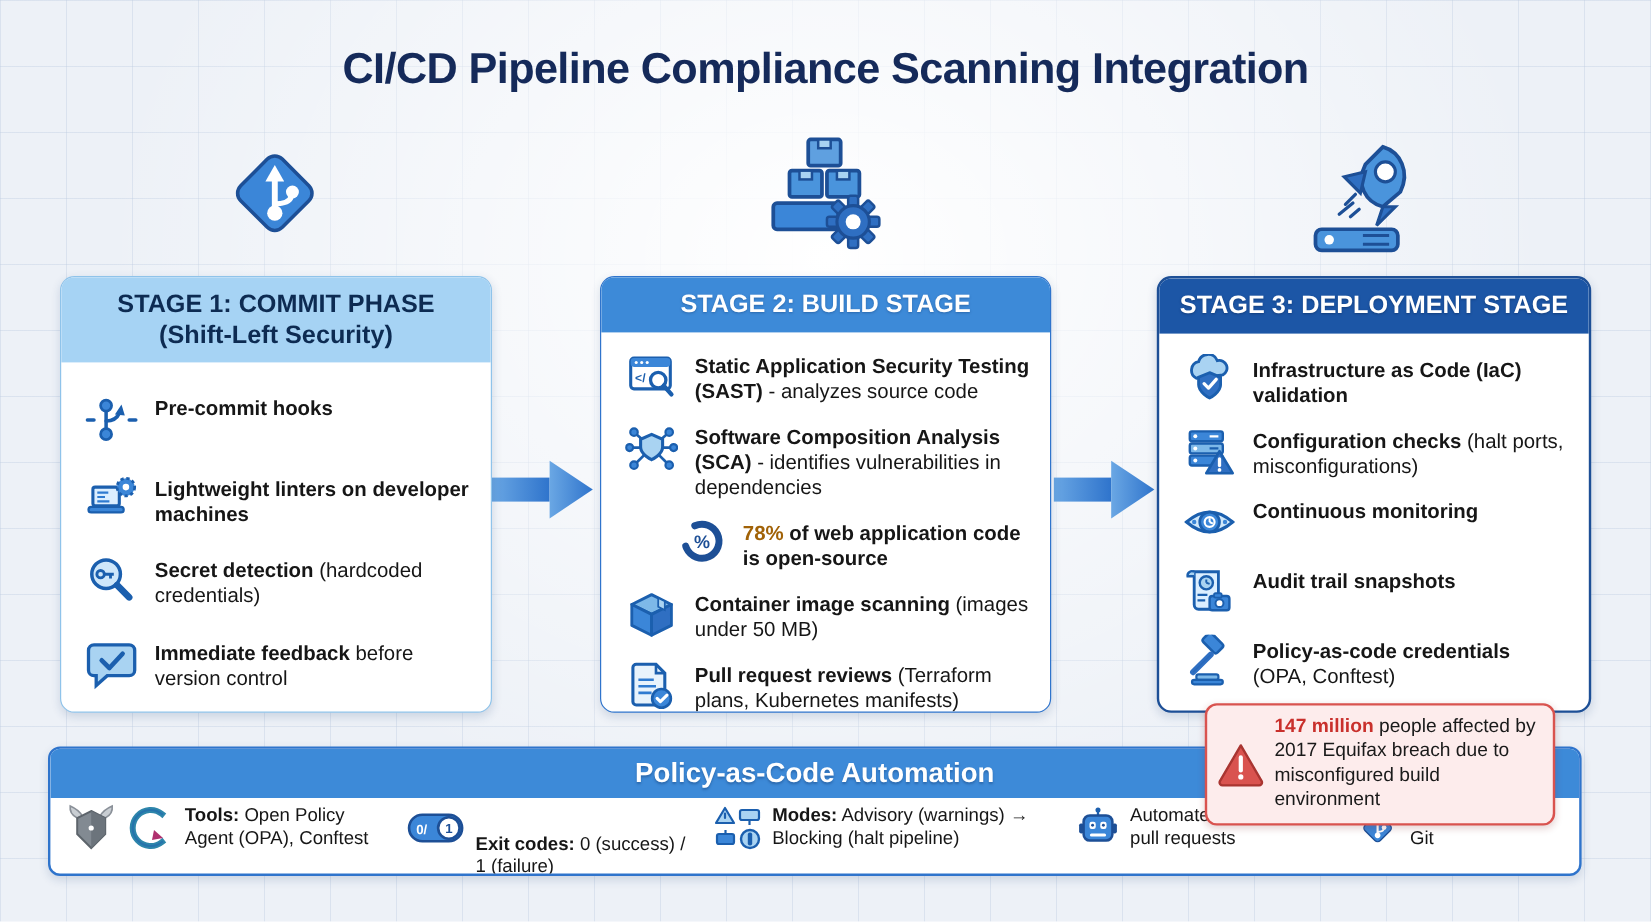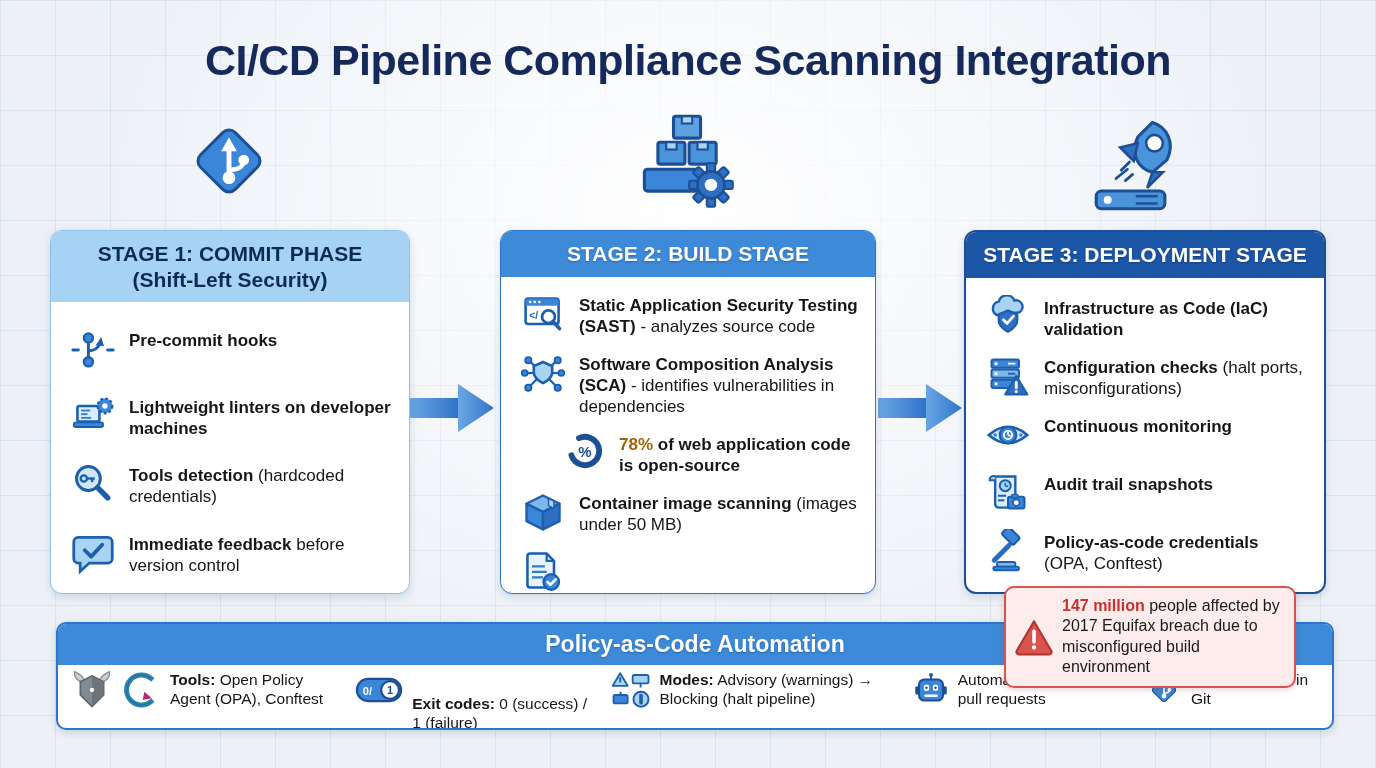--- a/index.html
+++ b/index.html
@@ -13,21 +13,21 @@
     position:relative; width:1376px; height:768px;
     background-color:#edf1f7;
     background-image:
       radial-gradient(ellipse at 50% 28%, #ffffff 0%, rgba(255,255,255,0) 62%),
       linear-gradient(rgba(187,203,224,.38) 1px, transparent 1px),
       linear-gradient(90deg, rgba(187,203,224,.38) 1px, transparent 1px);
     background-size:auto, 55px 55px, 55px 55px;
   }
   .title {
     position:absolute; top:36px; left:0; width:100%;
-    text-align:center; font-size:43px; font-weight:800;
+    text-align:center; font-size:36px; font-weight:800;
     color:#152a5a; letter-spacing:-.5px;
   }
   .top-icon { position:absolute; }
   .card {
     position:absolute; top:230px; height:364px; background:#fff;
     border-radius:12px; overflow:hidden;
     box-shadow:0 3px 8px rgba(25,60,120,.16);
   }
   .card-1 { left:50px;  width:360px; border:1.5px solid #8fc3ea; }
   .card-2 { left:500px; width:376px; border:1.5px solid #2f74cc; }
@@ -57,21 +57,21 @@
     position:absolute; left:1004px; top:586px; width:292px; z-index:5;
     background:#fdecec; border:2px solid #d9534f; border-radius:10px;
     padding:8px 10px 8px 8px; display:flex; align-items:center; gap:8px;
     box-shadow:0 2px 6px rgba(120,30,30,.18);
   }
   .warning-text { font-size:16px; line-height:1.28; color:#1a1a1a; }
   .hl-red { color:#c9302c; font-weight:800; }
   .warn-icon { flex:none; width:40px; height:40px; }
   .warn-icon svg { width:100%; height:100%; }
   .bottom-bar {
-    position:absolute; left:56px; top:622px; width:1278px; height:108px;
+    position:absolute; left:40px; top:622px; width:1278px; height:108px;
     background:#fff; border:2px solid #2f74cc; border-radius:10px; overflow:hidden;
     box-shadow:0 3px 8px rgba(25,60,120,.16);
   }
   .bottom-header {
     background:#3d8ad8; color:#fff; font-weight:800; font-size:23px;
     text-align:center; padding:7px 0; text-shadow:0 1px 2px rgba(10,40,90,.35);
   }
   .bottom-body {
     display:flex; align-items:center; justify-content:space-between;
     padding:8px 16px 8px 14px; height:50px;
@@ -201,21 +201,21 @@
       <div class="item">
         <span class="item-icon">
           <svg viewBox="0 0 48 48">
               <circle cx="19" cy="18" r="13" fill="#cfe7fa" stroke="#1b5fae" stroke-width="3.2"></circle>
               <line x1="29" y1="28" x2="40" y2="39" stroke="#1b5fae" stroke-width="6" stroke-linecap="round"></line>
               <circle cx="14" cy="18" r="3.4" fill="none" stroke="#1b5fae" stroke-width="2.6"></circle>
               <line x1="17" y1="18" x2="26" y2="18" stroke="#1b5fae" stroke-width="2.6"></line>
               <line x1="23" y1="18" x2="23" y2="22" stroke="#1b5fae" stroke-width="2.6"></line>
             </svg>
         </span>
-        <span class="item-text"><b>Tools detection</b><span> (hardcoded credentials)</span></span>
+        <span class="item-text"><b>Secret detection</b><span> (hardcoded credentials)</span></span>
       </div>
       <div class="item">
         <span class="item-icon">
           <svg viewBox="0 0 48 48">
               <path d="M8 7 h32 a5 5 0 0 1 5 5 v18 a5 5 0 0 1 -5 5 h-20 l-10 9 v-9 h-2 a5 5 0 0 1 -5 -5 v-18 a5 5 0 0 1 5 -5 z" fill="#a9d3f2" stroke="#1b5fae" stroke-width="3"></path>
               <path d="M15 21 l7 7 l12 -13" fill="none" stroke="#1b5fae" stroke-width="4.2" stroke-linecap="round" stroke-linejoin="round"></path>
             </svg>
         </span>
         <span class="item-text"><b>Immediate feedback</b><span> before version control</span></span>
       </div>
@@ -293,20 +293,21 @@
               <path d="M28 5 v8 h8" fill="none" stroke="#1b5fae" stroke-width="2.4"></path>
               <g stroke="#2f7bd0" stroke-width="2.4">
                 <line x1="12" y1="19" x2="26" y2="19"></line>
                 <line x1="12" y1="25" x2="28" y2="25"></line>
                 <line x1="12" y1="31" x2="24" y2="31"></line>
               </g>
               <circle cx="33" cy="36" r="8.5" fill="#3b86d8" stroke="#1b5fae" stroke-width="2.4"></circle>
               <path d="M29 36 l3 3 l6 -6" fill="none" stroke="#fff" stroke-width="2.8" stroke-linecap="round" stroke-linejoin="round"></path>
             </svg>
         </span>
+        <span class="item-text"><b>Pull request reviews</b><span> (Terraform plans, Kubernetes manifests)</span></span>
       </div>
     </div>
   </div>
 
   <div class="card card-3">
     <div class="card-header">
       <div>STAGE 3: DEPLOYMENT STAGE</div>
     </div>
     <div class="card-body">
       <div class="item">

